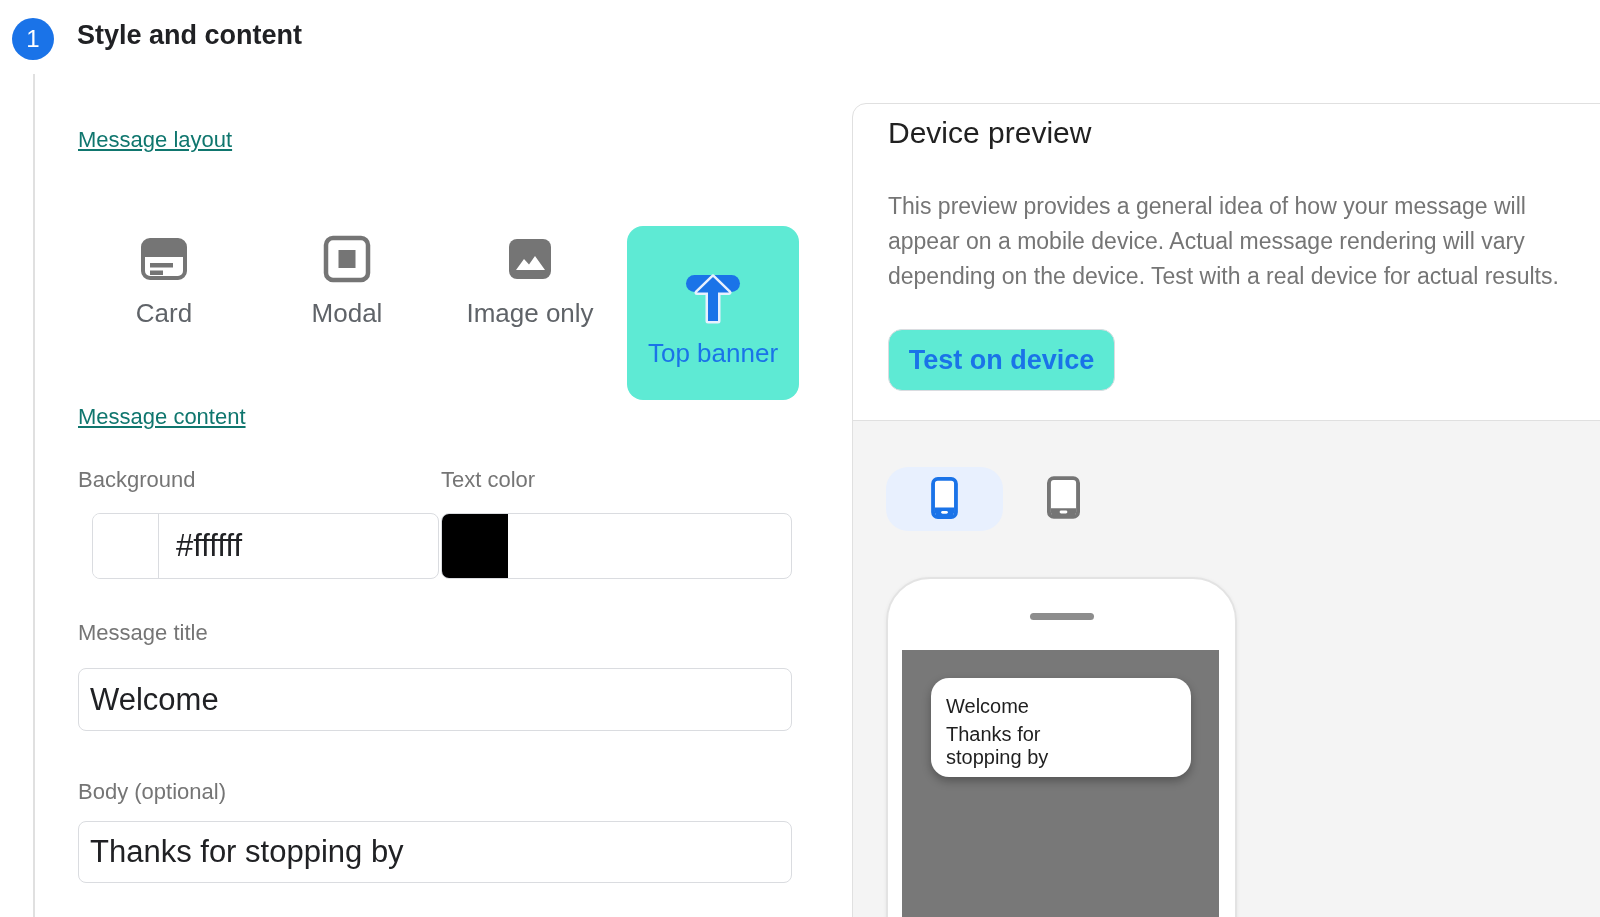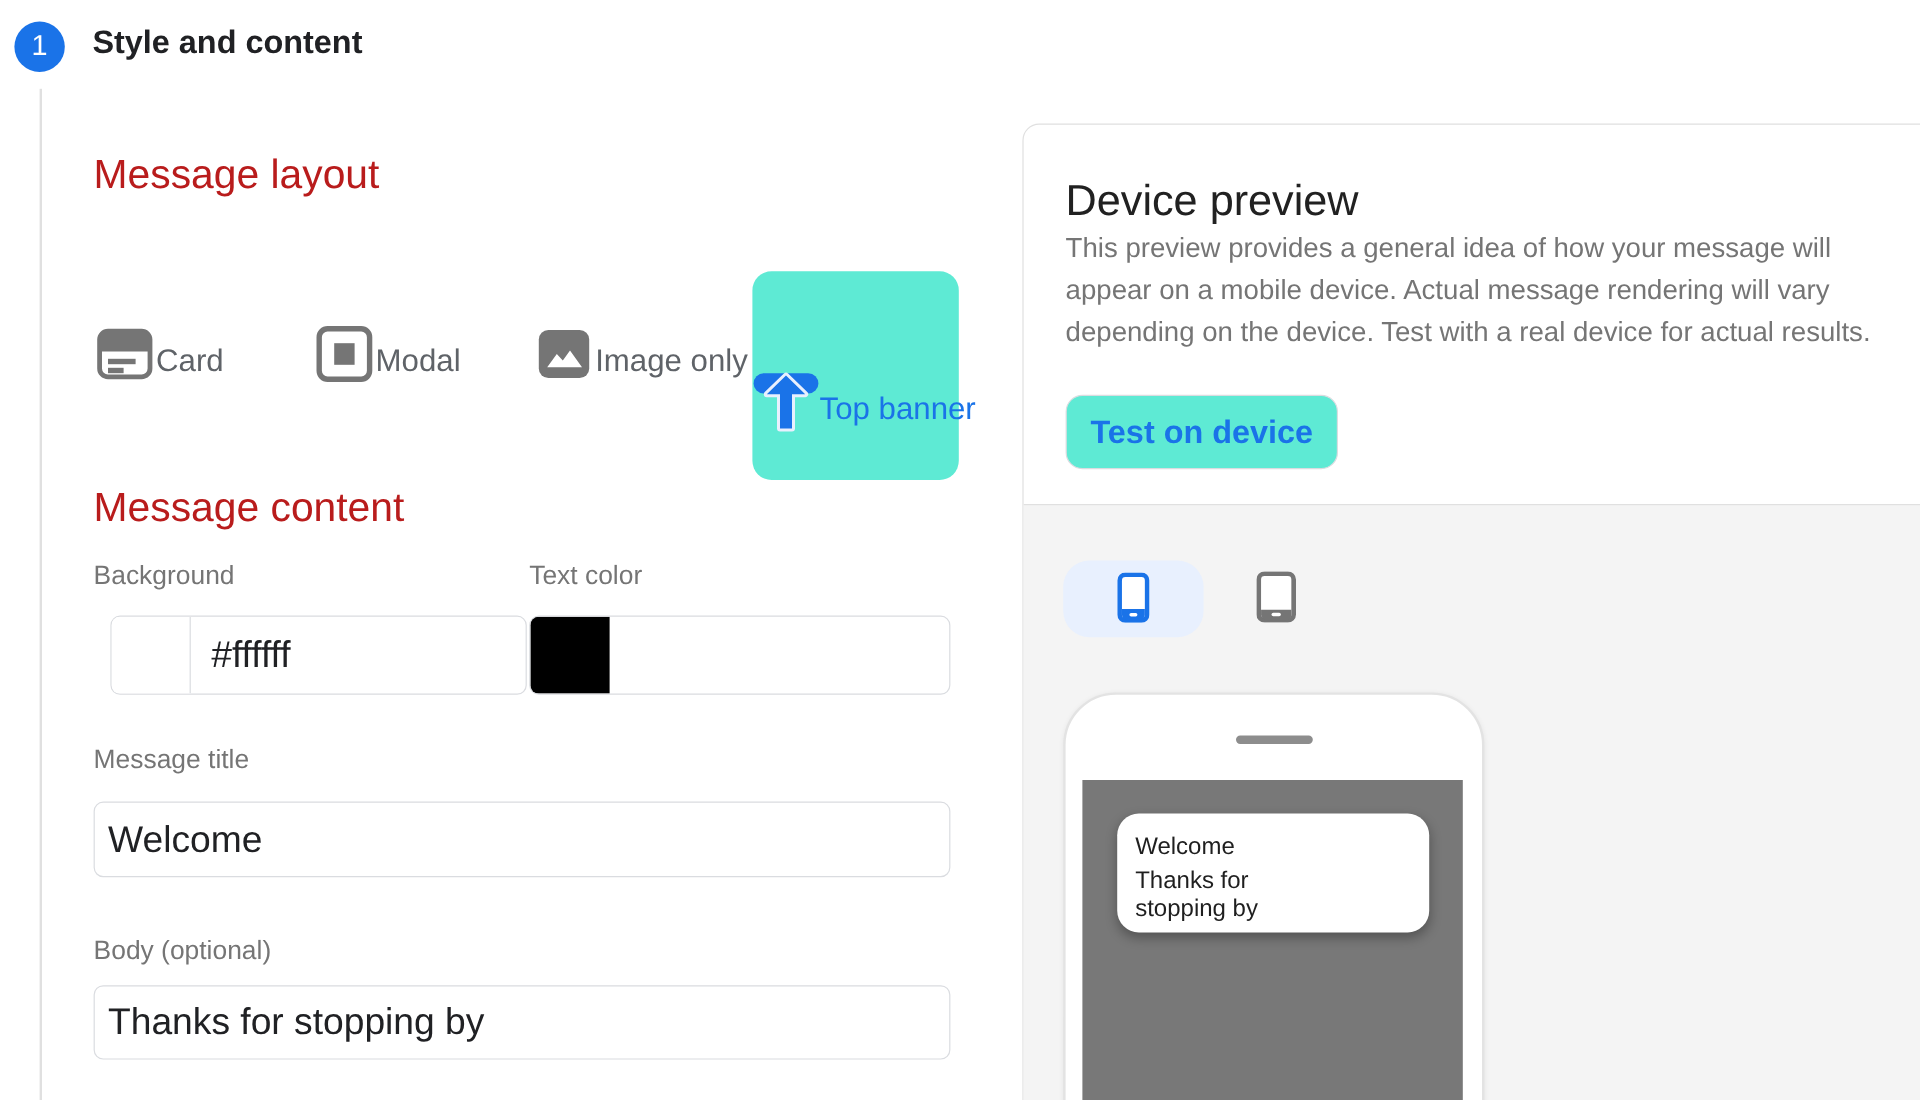--- a/index.html
+++ b/index.html
@@ -20,28 +20,28 @@
   }
   .step-title {
     position: absolute; left: 77px; top: 20px;
     font-size: 27px; font-weight: 700; color: #202124;
   }
   .step-connector {
     position: absolute; left: 33px; top: 74px; bottom: 0;
     width: 2px; background: #e0e0e0;
   }
   
-  .section-label { position: absolute; font-size: 34px; color: #b91c1c; }
+  .section-label { position: absolute; font-size: 22px; color: #0f766e; text-decoration: underline; }
   #lbl-message-layout { left: 78px; top: 127px; }
   #lbl-message-content { left: 78px; top: 404px; }
 
   .tiles { position: absolute; left: 78px; top: 186px; display: flex; gap: 11px; }
   .tile {
     width: 172px; height: 174px; border-radius: 16px;
-    display: flex; align-items: center;
+    display: flex; flex-direction: column; align-items: center;
     padding-top: 44px; cursor: pointer;
   }
   .tile.selected { background: #5eead4; margin-top: 40px; }
   .tile-icon { height: 58px; display: flex; align-items: center; justify-content: center; }
   .tile-label { margin-top: 10px; font-size: 26px; color: #5f6368; white-space: nowrap; }
   .tile.selected .tile-label { color: #1a73e8; }
 
   .field-label { position: absolute; font-size: 22px; color: #757575; }
   #lbl-background { left: 78px; top: 467px; }
   #lbl-text-color { left: 441px; top: 467px; }
@@ -70,21 +70,21 @@
     padding-left: 11px; background: #fff;
   }
   #input-title { top: 668px; height: 63px; }
   #input-body { top: 821px; height: 62px; }
 
   
   .preview-card {
     position: absolute; left: 852px; top: 103px; width: 780px; height: 840px;
     background: #fff; border: 1.5px solid #e0e0e0; border-radius: 14px 0 0 0;
   }
-  .preview-title { position: absolute; left: 35px; top: 42px; font-size: 36px; color: #212121; }
+  .preview-title { position: absolute; left: 35px; top: 12px; font-size: 30px; color: #212121; }
   .preview-desc { position: absolute; left: 35px; top: 85px; font-size: 23px; color: #757575; }
   .preview-desc div { height: 35px; line-height: 35px; white-space: nowrap; }
   .test-btn {
     position: absolute; left: 35px; top: 225px; width: 227px; height: 62px;
     background: #5eead4; border: 1.5px solid #dadce0; border-radius: 14px;
     color: #1a73e8; font-family: inherit; font-size: 27px; font-weight: 600;
     cursor: pointer;
   }
   .preview-gray {
     position: absolute; left: 0; right: 0; top: 316px; bottom: 0;

